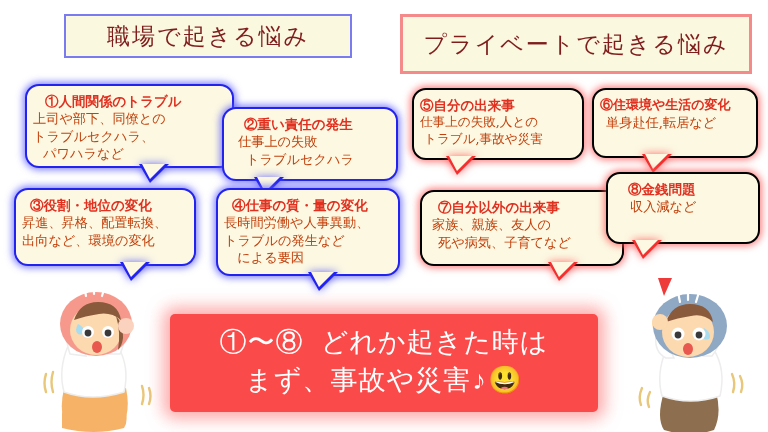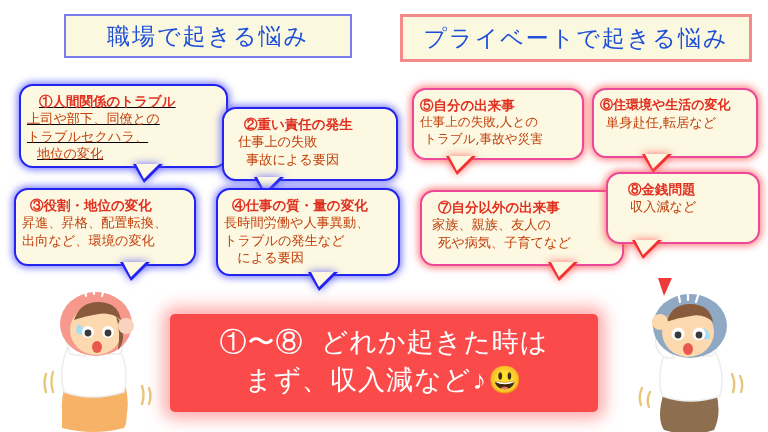--- a/index.html
+++ b/index.html
@@ -25,56 +25,56 @@
 
   
   .section-header {
     position: absolute;
     background: #fbf8e0;
     box-sizing: border-box;
     display: flex;
     align-items: center;
     justify-content: center;
     letter-spacing: 2px;
-    color: #1d4ed8;
+    color: #7f1d1d;
     font-family: "DejaVu Serif", "Liberation Serif", serif;
     white-space: nowrap;
   }
   .section-header.work {
     left: 64px;
     top: 14px;
     width: 288px;
     height: 44px;
     border: 2px solid #7b7bf0;
     font-size: 23px;
   }
   .section-header.private {
     left: 400px;
     top: 14px;
     width: 352px;
-    height: 48px;
+    height: 60px;
     border: 3px solid #f58a8a;
     font-size: 23px;
   }
 
   
   .bubble {
     position: absolute;
     box-sizing: border-box;
     background: #fcf8e2;
     border-radius: 14px;
     padding: 7px 6px 4px 6px;
     overflow: visible;
   }
   .bubble.blue {
     border: 2px solid #2323f0;
     box-shadow: 0 0 7px 2px rgba(90,90,255,0.75);
   }
   .bubble.red {
-    border: 2px solid #ec4899;
+    border: 2px solid #000000;
     box-shadow: 0 0 7px 2px rgba(255,90,90,0.75);
   }
 
   .bubble .title {
     color: #e03020;
     font-size: 13.5px;
     line-height: 1.28;
     white-space: nowrap;
     font-family: "DejaVu Serif", "Liberation Serif", serif;
     font-weight: bold;
@@ -151,33 +151,33 @@
 <div id="stage">
 
   <div class="section-header work">
     <span>職場で起きる悩み</span>
   </div>
 
   <div class="section-header private">
     <span>プライベートで起きる悩み</span>
   </div>
 
-  <div class="bubble blue" style="left:19px;  top:84px;  width:209px; height:84px;text-decoration:underline;">
+  <div class="bubble blue" style="left:25px;  top:84px;  width:209px; height:84px;">
     <div class="title" style="padding-left:12px;">①人間関係のトラブル</div>
     <div class="line">上司や部下、同僚との</div>
     <div class="line">トラブルセクハラ、</div>
-    <div class="line" style="padding-left:10px;">地位の変化</div>
+    <div class="line" style="padding-left:10px;">パワハラなど</div>
     <span class="tail" style="left:112px;"></span>
     <span class="tail-inner" style="left:115px;"></span>
   </div>
 
   <div class="bubble blue" style="left:222px; top:88px;  width:176px; height:74px;margin-top:19px;">
     <div class="title" style="padding-left:14px;">②重い責任の発生</div>
     <div class="line" style="padding-left:8px;">仕事上の失敗</div>
-    <div class="line" style="padding-left:16px;">事故による要因</div>
+    <div class="line" style="padding-left:16px;">トラブルセクハラ</div>
     <span class="tail" style="left:30px;"></span>
     <span class="tail-inner" style="left:33px;"></span>
   </div>
 
   <div class="bubble red" style="left:412px; top:88px;  width:172px; height:72px;">
     <div class="title">⑤自分の出来事</div>
     <div class="line" style="font-size:12.6px;">仕事上の失敗,人との</div>
     <div class="line" style="font-size:12.6px; padding-left:4px;">トラブル,事故や災害</div>
     <span class="tail" style="left:32px;"></span>
     <span class="tail-inner" style="left:35px;"></span>
@@ -297,16 +297,16 @@
     <circle cx="54" cy="59" r="3.4" fill="#3a3a3a"></circle>
     <circle cx="75" cy="59" r="3.4" fill="#3a3a3a"></circle>
 
     <ellipse cx="64" cy="73" rx="5" ry="6" fill="#e8584e"></ellipse>
 
     <path d="M56 26 l-2 -10 M64 24 l0 -11 M72 26 l3 -10" stroke="#ffffff" stroke-width="2.2" stroke-linecap="round" fill="none"></path>
   </svg>
 
   <div id="banner">
     <div class="bline">①〜⑧ どれか起きた時は</div>
-    <div class="bline">まず、収入減など♪😃</div>
+    <div class="bline">まず、事故や災害♪😃</div>
   </div>
 
 </div>
 
 </body></html>

